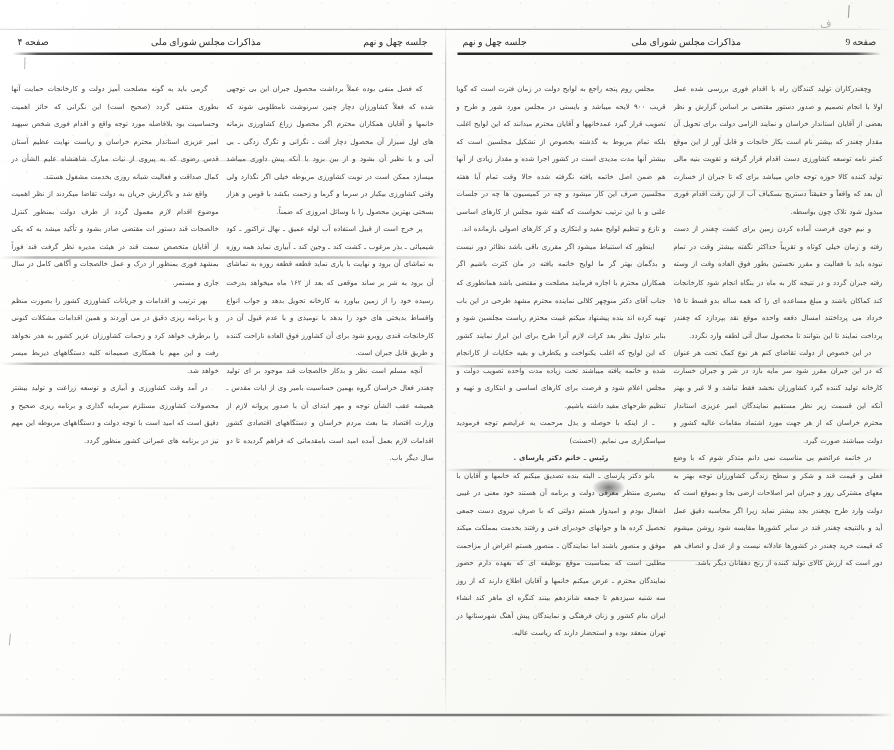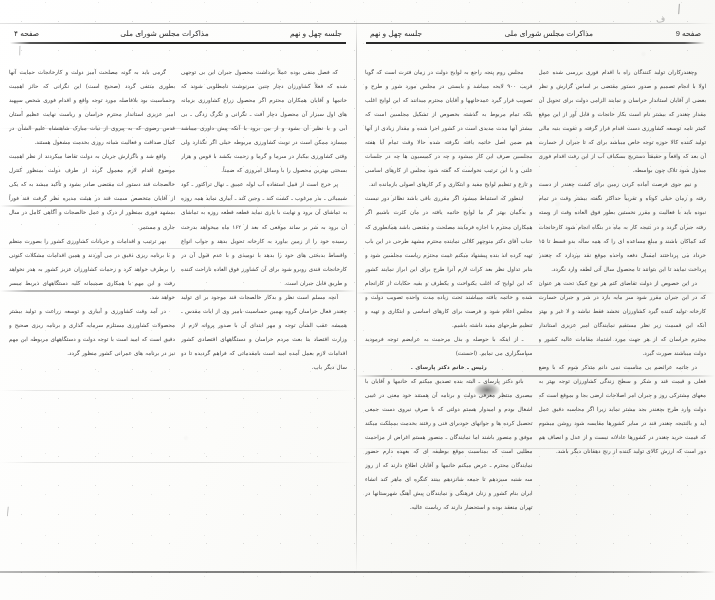--- a/index.html
+++ b/index.html
@@ -65,21 +65,21 @@
     margin:30px 10px 0 10px;
   }
   .runhead-row{
     display:flex;flex-direction:row;align-items:flex-end;
     justify-content:space-between;
     padding:0 4px 2px 4px;
   }
   .rh-text{
     font-size:7.5px;color:#2b2b2b;white-space:nowrap;
     letter-spacing:.2px;line-height:1;
-    font-family:Liberation Sans, sans-serif;
+    font-family:Liberation Serif, serif;
   }
   .rh-center{flex:0 0 auto;}
   .rule{
     height:2px;margin-top:2px;
     background:linear-gradient(to left, #2a2a2a 0%, #1d1d1d 72%, #555 94%, rgba(85,85,85,0) 100%);
   }
   .page-left .rule{
     background:linear-gradient(to right, #2a2a2a 0%, #1d1d1d 72%, #555 94%, rgba(85,85,85,0) 100%);
   }
 

